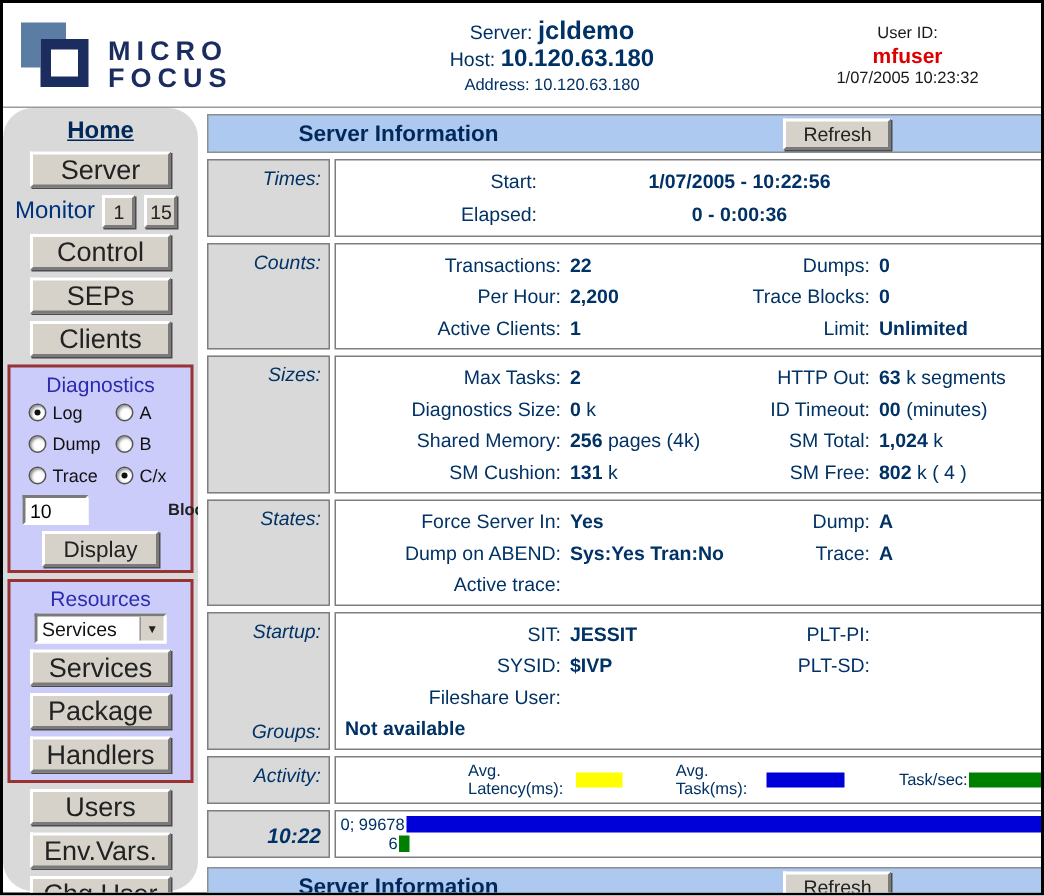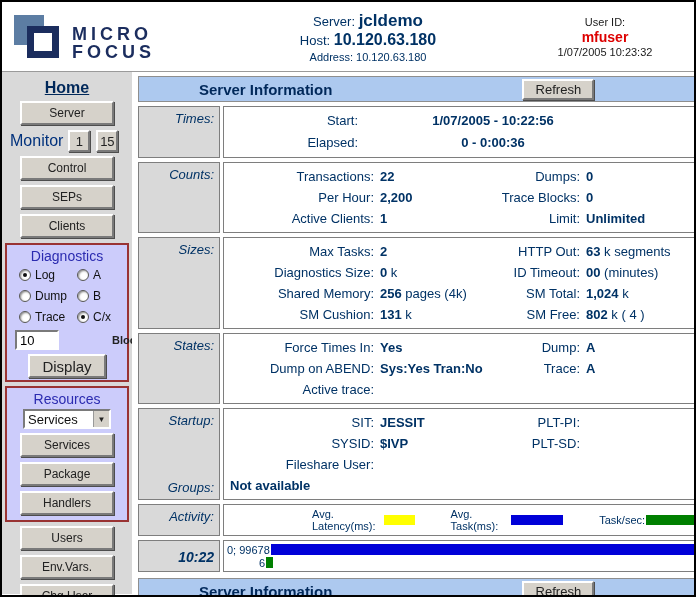--- a/index.html
+++ b/index.html
@@ -20,30 +20,30 @@
   .hdr-line1 { font-size:13px; } .hdr-line1 b { font-size:17px; }
   .hdr-line2 { font-size:13px; } .hdr-line2 b { font-size:16px; }
   .hdr-line3 { font-size:11px; margin-top:2px; }
   .hdr-user { width:160px; text-align:center; padding-right:18px; }
   .user-id-label { font-size:11px; color:#1a1a1a; }
   .user-id-value { font-size:14px; font-weight:bold; color:#dd0000; margin:1px 0; }
   .user-ts { font-size:11px; color:#1a1a1a; }
 
   
   .body-row { display:flex; height:522px; }
-  .sidebar { width:130px; background:#d9d9d9; padding-top:4px; flex:none; }
+  .sidebar { width:130px; background:#d9d9d9; padding-top:4px; flex:none;border-radius:20px; }
   .main { flex:1; background:#fff; padding:4px 8px 0 6px; }
 
   
   .home-link { display:block; text-align:center; font-size:16px; font-weight:bold;
     color:#00285a; text-decoration:underline; margin:3px 0 4px 0; cursor:pointer; }
   .btn {
     display:block; background:#d6d2ca; color:#222; font-family:"Liberation Sans",sans-serif;
     border:2px solid; border-color:#ffffff #7a7a7a #7a7a7a #ffffff;
-    box-shadow:1px 1px 0 #4d4d4d; font-size:12px; text-align:center; cursor:pointer;
+    box-shadow:1px 1px 0 #4d4d4d; font-size:18px; text-align:center; cursor:pointer;
   }
   .side-btn { width:94px; height:24px; margin:4px auto 5px auto; }
   .monitor-row { display:flex; align-items:center; padding-left:8px; margin:3px 0 4px 0; }
   .monitor-label { color:#00317c; font-size:16px; margin-right:5px; }
   .mini-btn { width:22px; height:22px; font-size:13px; margin-right:6px; }
   .red-box { border:2px solid #993333; background:#ccccfb; margin:4px 3px; padding:3px 0 0 0; }
   .box-title { text-align:center; color:#2b2bb0; font-size:14px; margin-bottom:2px; }
   .radio-grid { display:grid; grid-template-columns:58px 48px; padding-left:12px; row-gap:7px; margin:4px 0 6px 0; }
   .radio-item { display:flex; align-items:center; gap:4px; cursor:pointer; }
   .radio { width:12px; height:12px; border-radius:50%; background:#fff; border:1px solid #555;
@@ -268,21 +268,21 @@
             <span class="cell-lbl">SM Free:</span>
             <span class="cell-val"><b>802</b> <span class="unit">k ( 4 )</span></span>
           </div>
         </div>
       </div>
 
       <div class="section">
         <div class="sec-label">States:</div>
         <div class="sec-content">
           <div class="pairs-grid">
-            <span class="cell-lbl">Force Times In:</span>
+            <span class="cell-lbl">Force Server In:</span>
             <span class="cell-val"><b>Yes</b></span>
             <span class="cell-lbl">Dump:</span>
             <span class="cell-val"><b>A</b></span>
           </div>
           <div class="pairs-grid">
             <span class="cell-lbl">Dump on ABEND:</span>
             <span class="cell-val"><b>Sys:Yes Tran:No</b></span>
             <span class="cell-lbl">Trace:</span>
             <span class="cell-val"><b>A</b></span>
           </div>

